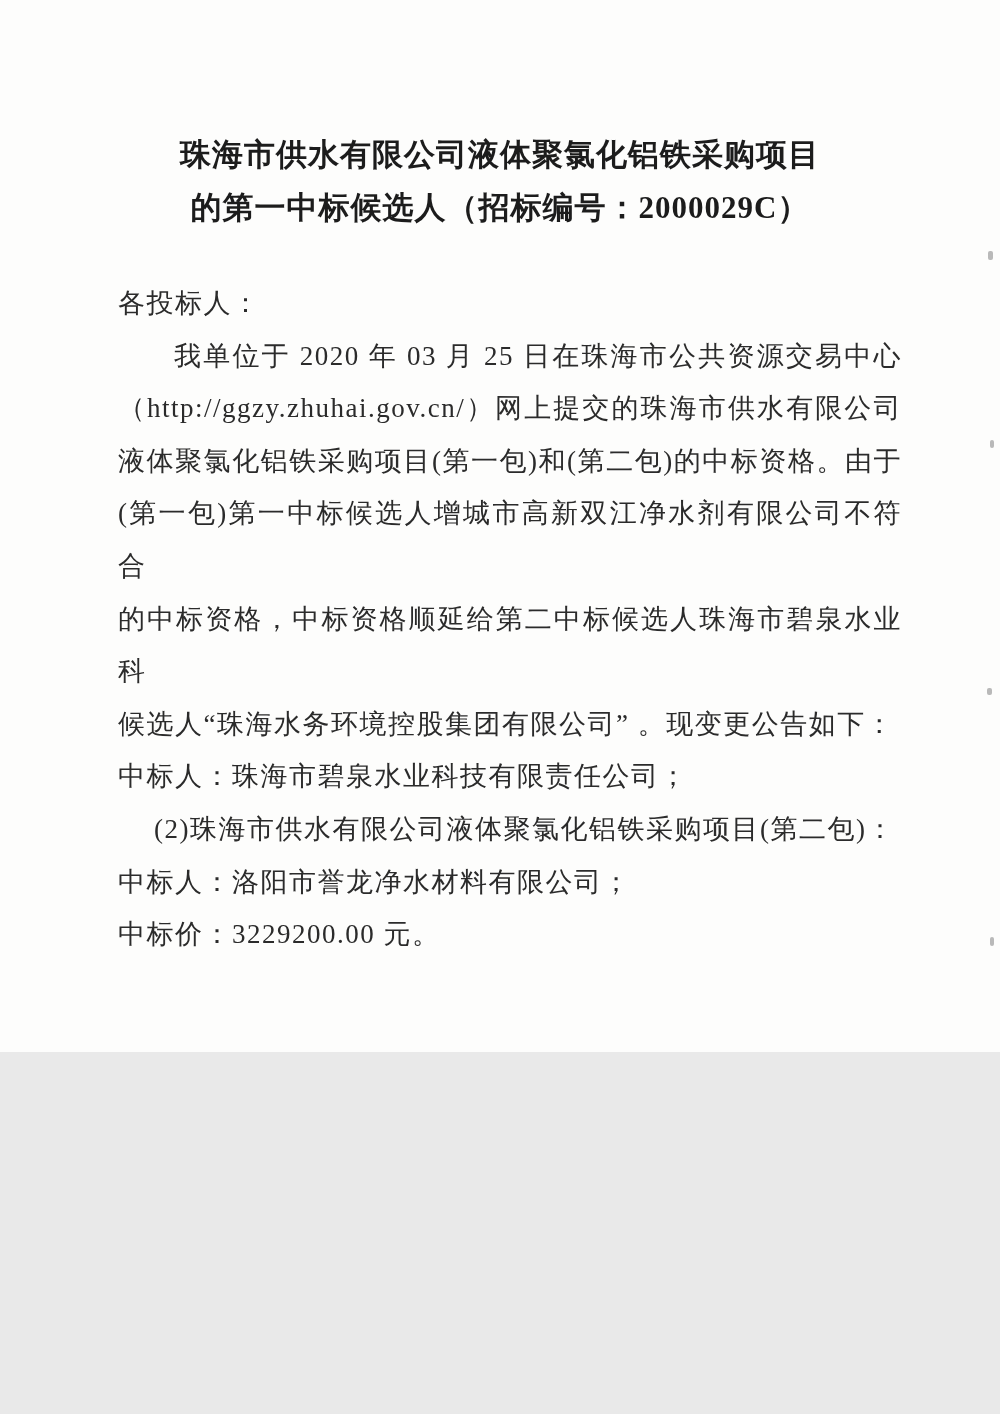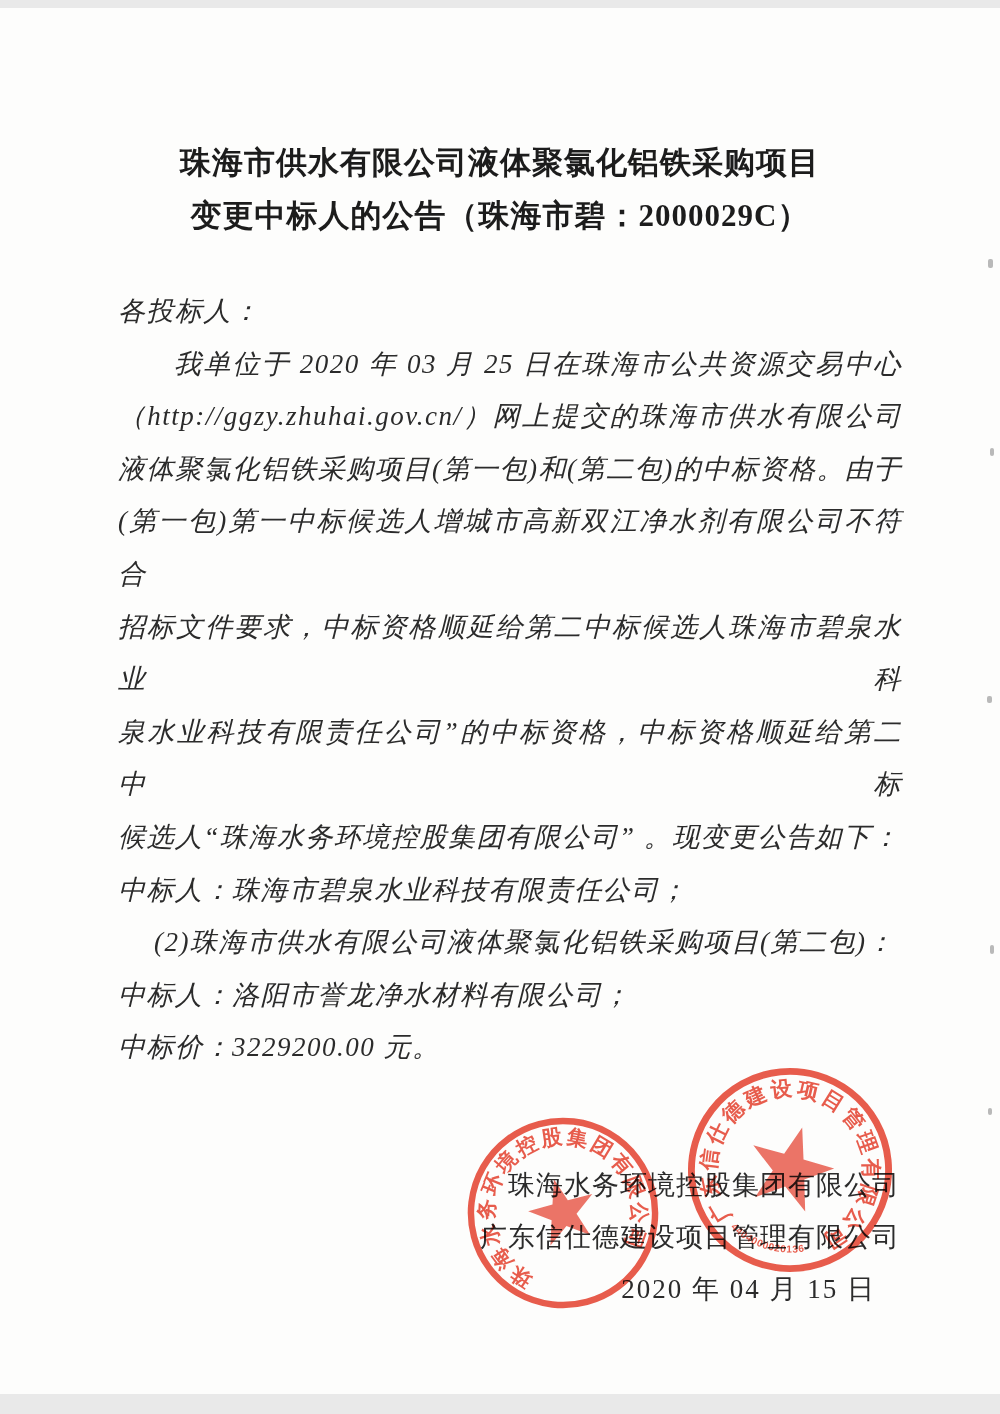--- a/index.html
+++ b/index.html
@@ -1,31 +1,31 @@
 <!DOCTYPE html>
 <html><head>
 <meta charset="utf-8">
 <style>
   html,body{margin:0;padding:0;background:#e9e9e9;}
   .page{
-    position:relative;width:1000px;height:1386px;margin:8px auto;
+    position:relative;width:1000px;height:1052px;margin:0 auto;
     background:#fdfdfc;overflow:hidden;
     font-family:"Liberation Serif", serif;color:#2b2b2b;
   }
   .title{
     position:absolute;top:128px;left:0;right:0;
     text-align:center;font-weight:bold;font-size:31px;line-height:53px;
     letter-spacing:1px;color:#1c1c1c;
     font-family:"Liberation Serif", serif;
   }
   .body-block{
     position:absolute;top:277px;left:118px;width:784px;
     font-size:27px;line-height:52.6px;letter-spacing:1.5px;
   }
-  .line{white-space:nowrap;font-style:italic;}
+  .line{white-space:nowrap;}
   .line.justify{white-space:normal;text-align:justify;text-align-last:justify;text-justify:inter-character;}
   .line.indent-para{text-indent:56px;}
   .line.indent-item{text-indent:36px;}
   .signature{
     position:absolute;top:1151px;right:100px;
     text-align:right;font-size:27px;line-height:52px;letter-spacing:1px;
   }
   .signature .date-line{padding-right:24px;letter-spacing:2px;}
   .stamp{position:absolute;mix-blend-mode:multiply;opacity:.93;}
   .stamp.left-stamp{left:464px;top:1106px;width:198px;height:198px;transform:rotate(-15deg);}
@@ -33,31 +33,30 @@
   .stamp text{font-family:"Liberation Sans", sans-serif;font-weight:bold;}
   .speck{position:absolute;background:#b9b9b9;border-radius:2px;}
 </style>
 </head>
 <body>
 
 <div class="page">
 
   <div class="title">
     <div>珠海市供水有限公司液体聚氯化铝铁采购项目</div>
-    <div>变更中标人的公告（珠海市碧：2000029C）</div>
+    <div>的第一中标候选人（招标编号：2000029C）</div>
   </div>
 
   <div class="body-block" id="body-lines">
       <div class="line plain">各投标人：</div>
       <div class="line indent-para justify">我单位于 2020 年 03 月 25 日在珠海市公共资源交易中心</div>
       <div class="line justify">（http://ggzy.zhuhai.gov.cn/）网上提交的珠海市供水有限公司</div>
       <div class="line justify">液体聚氯化铝铁采购项目(第一包)和(第二包)的中标资格。由于</div>
       <div class="line justify">(第一包)第一中标候选人增城市高新双江净水剂有限公司不符合</div>
-      <div class="line justify">招标文件要求，中标资格顺延给第二中标候选人珠海市碧泉水业科</div>
-      <div class="line justify">泉水业科技有限责任公司”的中标资格，中标资格顺延给第二中标</div>
+      <div class="line justify">的中标资格，中标资格顺延给第二中标候选人珠海市碧泉水业科</div>
       <div class="line plain">候选人“珠海水务环境控股集团有限公司” 。现变更公告如下：</div>
       <div class="line plain">中标人：珠海市碧泉水业科技有限责任公司；</div>
       <div class="line indent-item">(2)珠海市供水有限公司液体聚氯化铝铁采购项目(第二包)：</div>
       <div class="line plain">中标人：洛阳市誉龙净水材料有限公司；</div>
       <div class="line plain">中标价：3229200.00 元。</div>
     </div>
 
   <div class="signature">
     <div>珠海水务环境控股集团有限公司</div>
     <div>广东信仕德建设项目管理有限公司</div>

